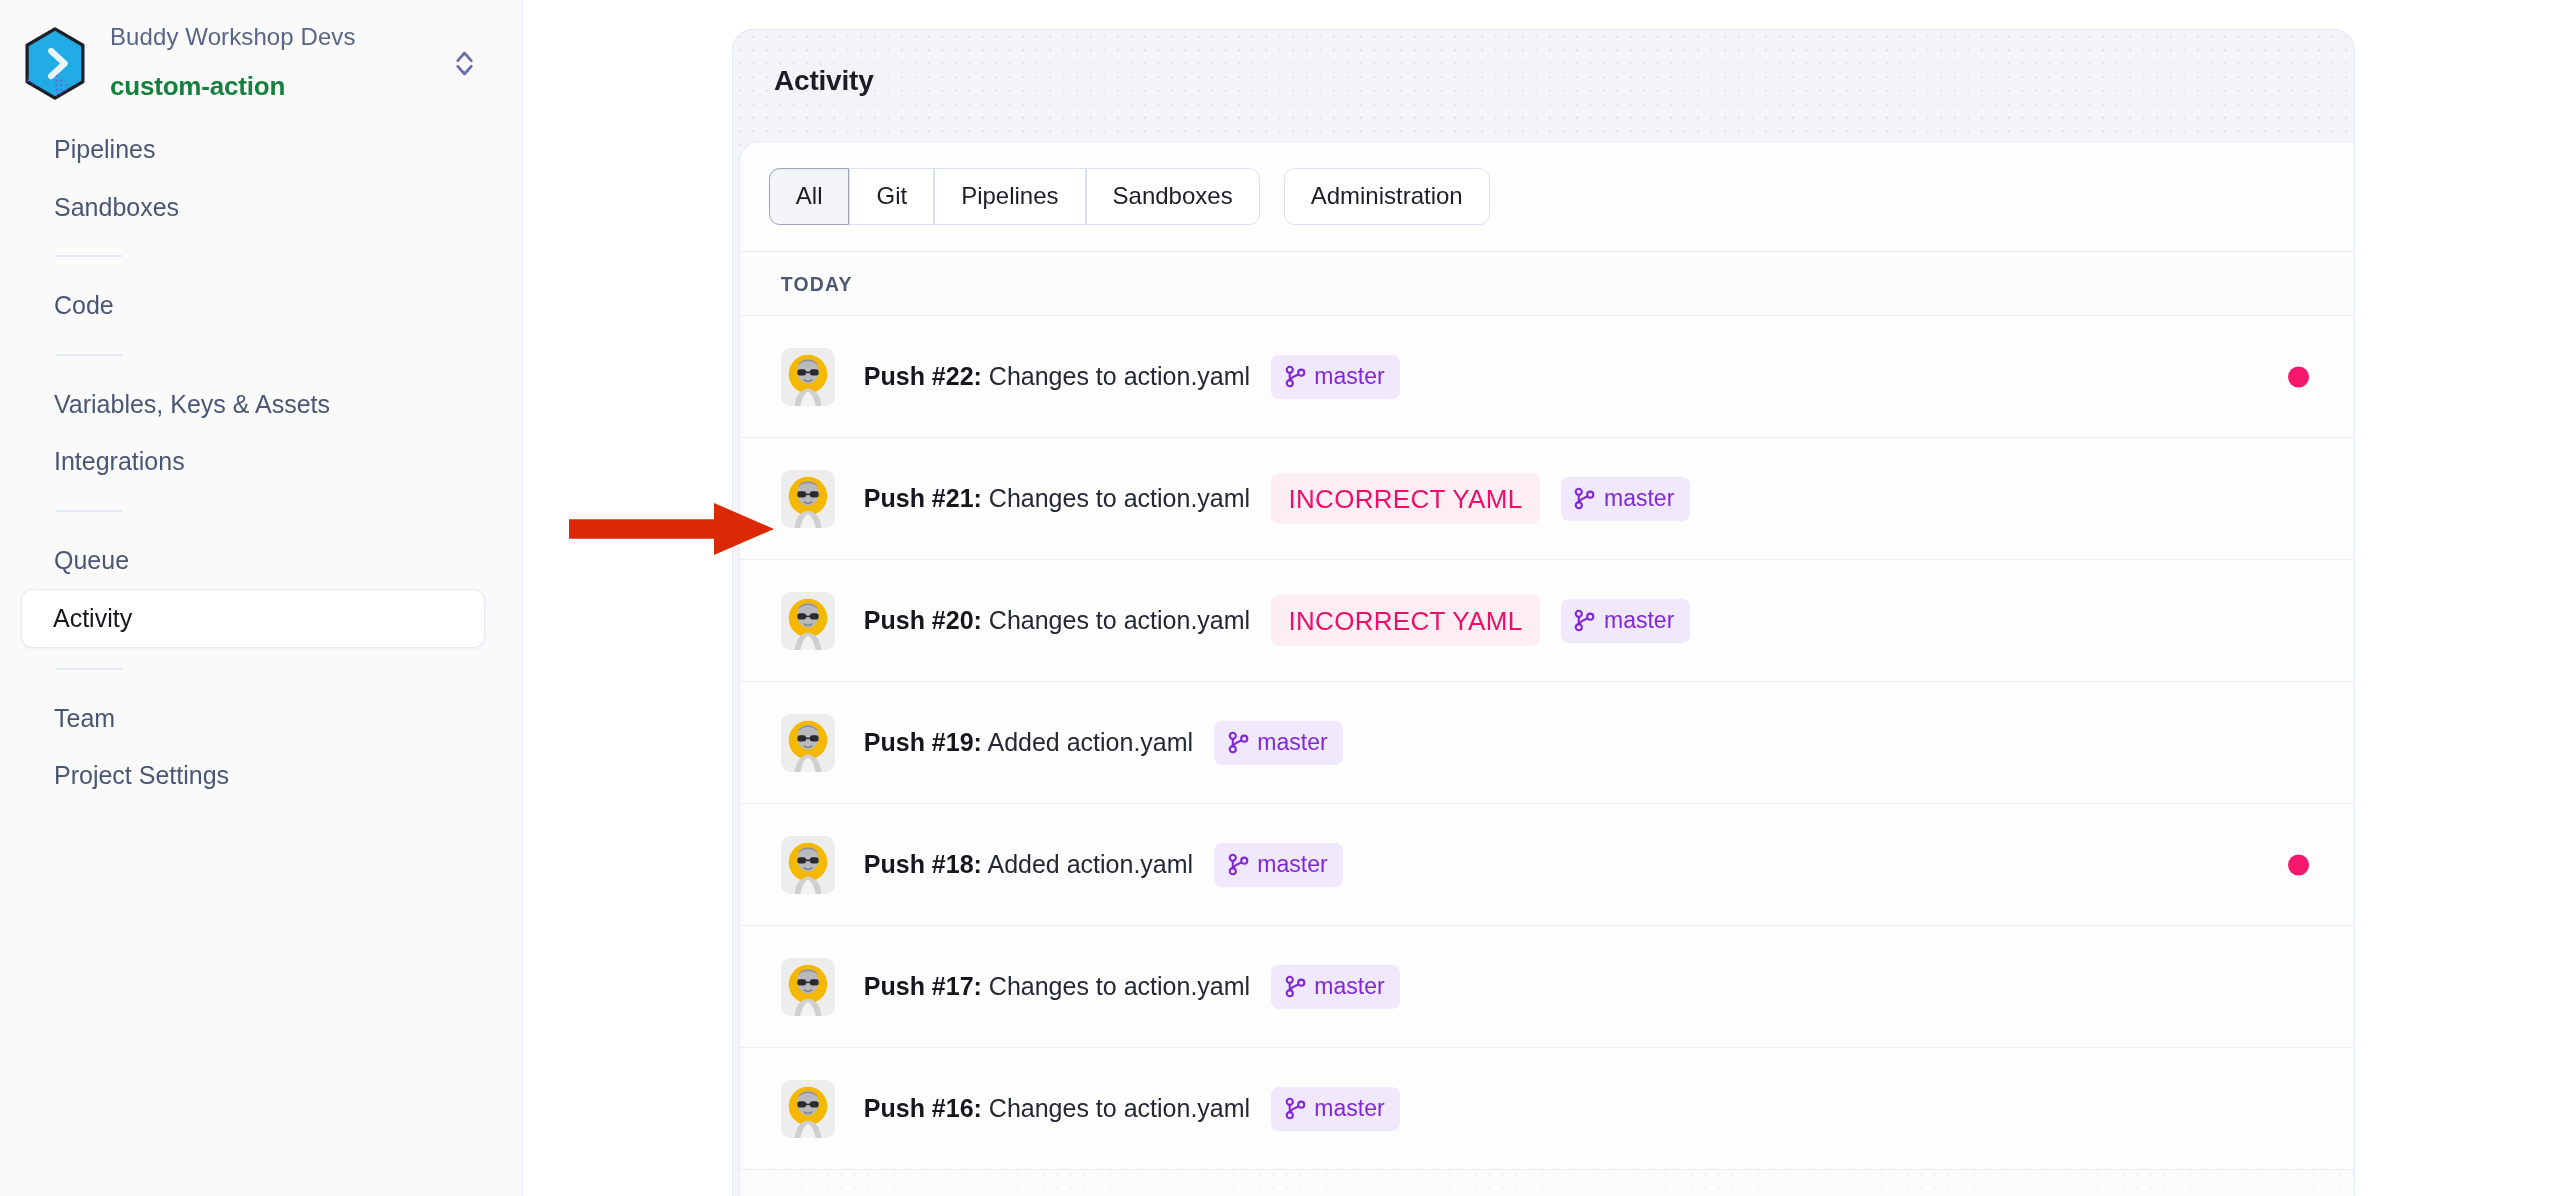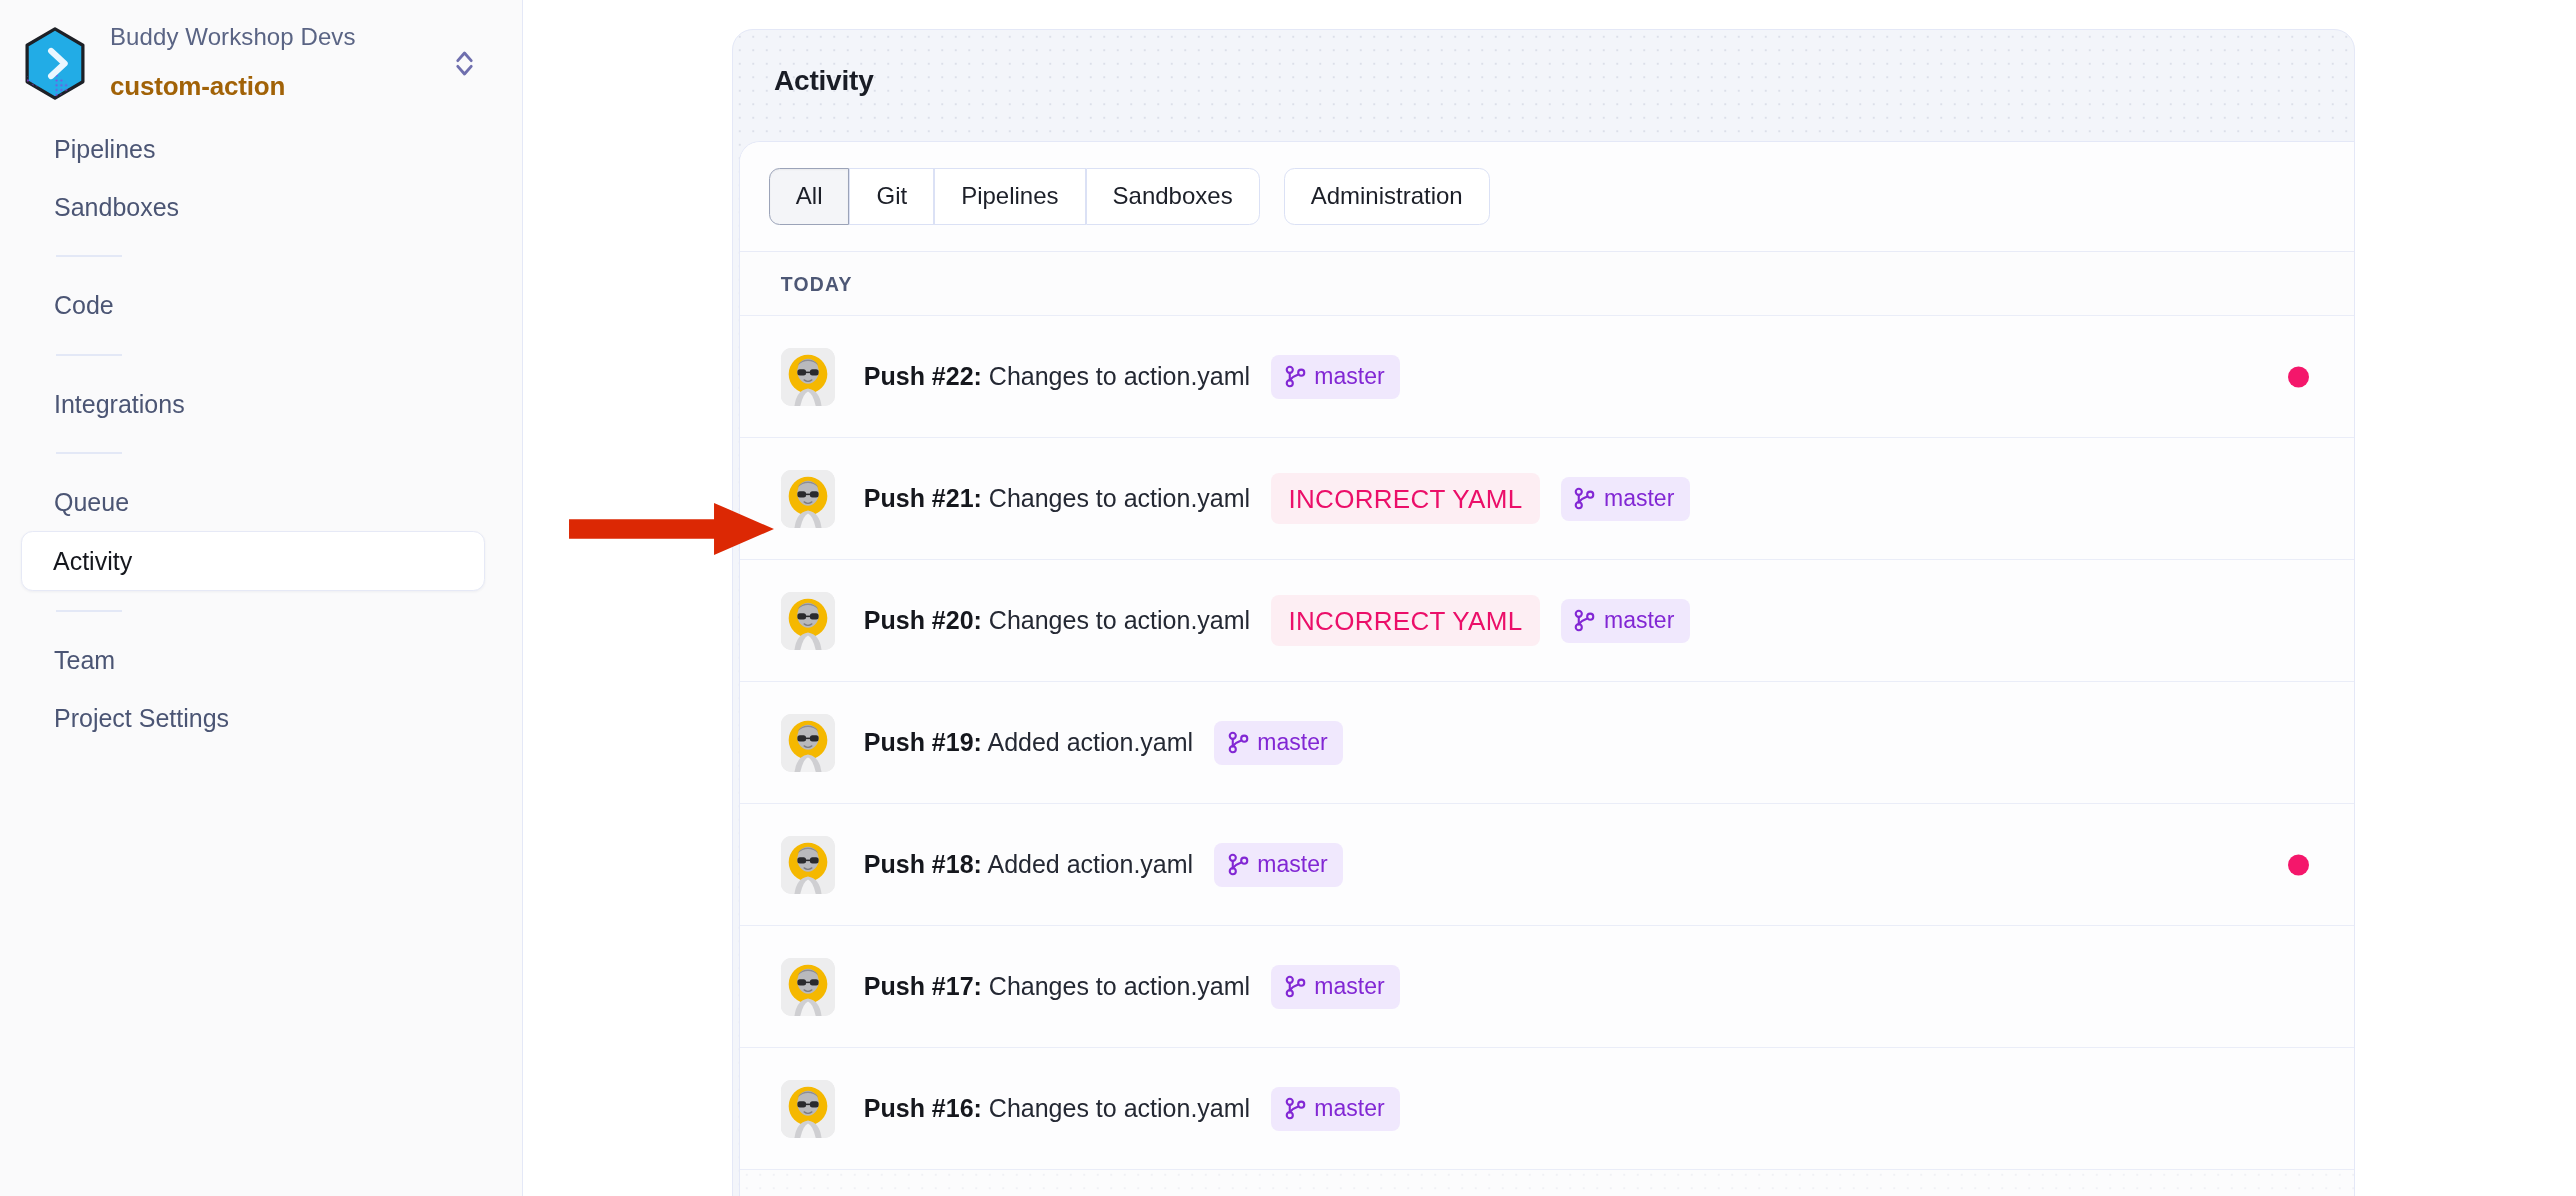--- a/index.html
+++ b/index.html
@@ -24,21 +24,21 @@
     padding: 21px 0 0 21px;
     height: 105px;
   }
   .logo-wrap { width: 68px; height: 75px; position: relative; flex: 0 0 68px; }
   .brand-text { margin-left: 21px; flex: 1 1 auto; }
   .brand-org {
     font-size: 24px; color: #5a6484; letter-spacing: 0.1px;
     line-height: 1.25; font-weight: 400;
   }
   .brand-project {
-    font-size: 26px; color: #a16207; font-weight: 700;
+    font-size: 26px; color: #15803d; font-weight: 700;
     line-height: 1.3; margin-top: 18px; letter-spacing: -0.2px;
   }
   .switch-icon { width: 45px; margin-right: 35px; display:flex; align-items:center; justify-content:center; }
 
   .nav { padding-top: 15.5px; }
   .nav-item {
     display: block;
     font-size: 25px;
     color: #4b5574;
     padding: 12.6px 0 12.6px 33px;
@@ -236,20 +236,21 @@
         </svg>
       </div>
     </div>
 
     <nav class="nav">
       <div class="nav-item">Pipelines</div>
       <div class="nav-item">Sandboxes</div>
       <div class="nav-sep"></div>
       <div class="nav-item">Code</div>
       <div class="nav-sep"></div>
+      <div class="nav-item">Variables, Keys &amp; Assets</div>
       <div class="nav-item">Integrations</div>
       <div class="nav-sep"></div>
       <div class="nav-item">Queue</div>
       <div class="nav-item active">Activity</div>
       <div class="nav-sep"></div>
       <div class="nav-item">Team</div>
       <div class="nav-item">Project Settings</div>
     </nav>
   </aside>
 

